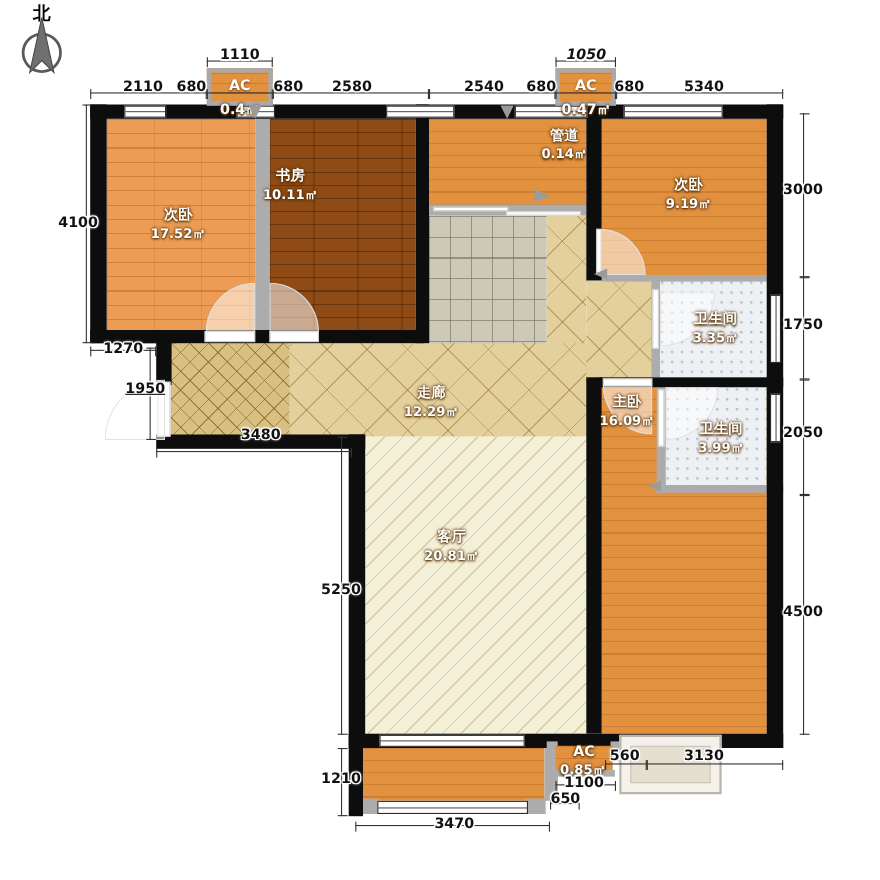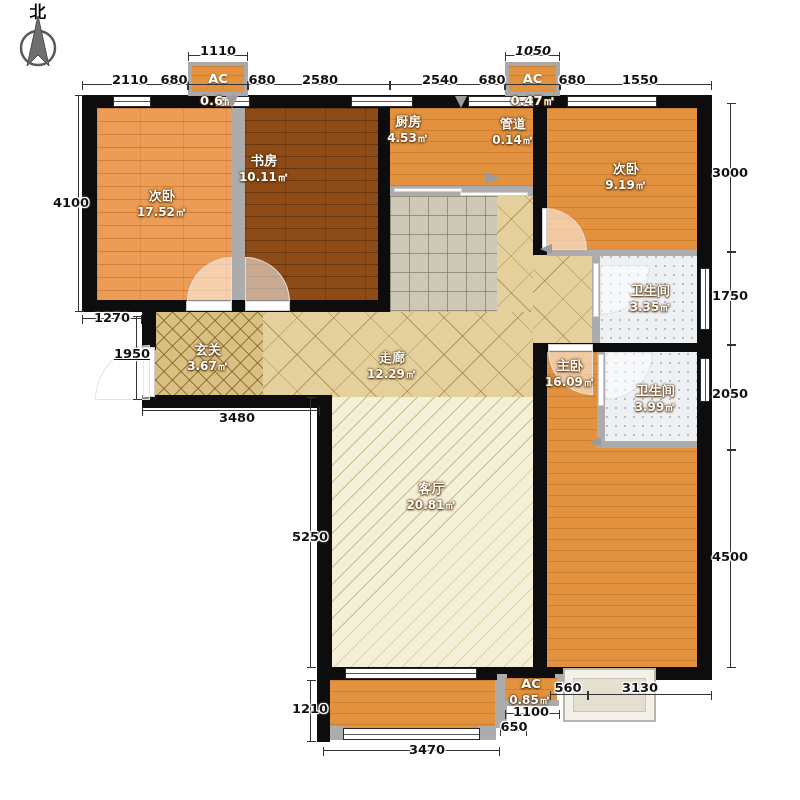--- a/index.html
+++ b/index.html
@@ -124,21 +124,21 @@
   <div class="whitebit" style="left:542px;top:208px;width:5px;height:42px;"></div>
   <div class="arc" style="left:600px;top:265px;width:50px;height:50px;border-radius:0 0 100% 0;"></div>
   <div class="whitebit" style="left:593px;top:263px;width:6px;height:54px;"></div>
   <div class="arc" style="left:548px;top:350px;width:45px;height:45px;border-radius:0 0 0 100%;"></div>
   <div class="arc" style="left:605px;top:352px;width:48px;height:48px;border-radius:0 0 100% 0;"></div>
   <div class="whitebit" style="left:598px;top:354px;width:6px;height:52px;"></div>
 
   <div class="acbox" style="left:188px;top:62px;width:60px;height:34px;">
     <span>AC</span>
   </div>
-  <div class="rlab" style="left:188px;top:93px;width:60px;">0.6㎡</div>
+  <div class="rlab" style="left:188px;top:93px;width:60px;">0.4㎡</div>
   <div class="acbox" style="left:505px;top:62px;width:55px;height:34px;">
     <span>AC</span>
   </div>
   <div class="rlab" style="left:503px;top:93px;width:60px;">0.47㎡</div>
 
   <div class="gwall" style="left:497px;top:674px;width:10px;height:48px;"></div>
   <div class="gwall" style="left:555px;top:674px;width:10px;height:18px;"></div>
   <div class="f-woodO" style="left:505px;top:678px;width:52px;height:24px;"></div>
   <div class="gwall" style="left:503px;top:700px;width:56px;height:6px;"></div>
   <div class="rlab" style="left:505px;top:676px;width:52px;">AC</div>
@@ -155,53 +155,45 @@
   <div class="arr-l" style="left:589px;top:437px;"></div>
 
   <div class="rlab" style="left:112px;top:188px;width:100px;">
     <div class="nm">次卧</div>
     <div class="ar">17.52㎡</div>
   </div>
   <div class="rlab" style="left:214px;top:153px;width:100px;">
     <div class="nm">书房</div>
     <div class="ar">10.11㎡</div>
   </div>
-  <div class="rlab" style="left:358px;top:114px;width:100px;">
-    <div class="nm">厨房</div>
-    <div class="ar">4.53㎡</div>
-  </div>
   <div class="rlab" style="left:478px;top:116px;width:70px;">
     <div class="nm">管道</div>
     <div class="ar">0.14㎡</div>
   </div>
   <div class="rlab" style="left:576px;top:161px;width:100px;">
     <div class="nm">次卧</div>
     <div class="ar">9.19㎡</div>
   </div>
   <div class="rlab" style="left:603px;top:283px;width:95px;">
     <div class="nm">卫生间</div>
     <div class="ar">3.35㎡</div>
   </div>
-  <div class="rlab" style="left:163px;top:342px;width:90px;">
-    <div class="nm">玄关</div>
-    <div class="ar">3.67㎡</div>
-  </div>
   <div class="rlab" style="left:345px;top:350px;width:94px;">
     <div class="nm">走廊</div>
     <div class="ar">12.29㎡</div>
   </div>
   <div class="rlab" style="left:524px;top:358px;width:92px;">
     <div class="nm">主卧</div>
     <div class="ar">16.09㎡</div>
   </div>
   <div class="rlab" style="left:608px;top:383px;width:95px;">
     <div class="nm">卫生间</div>
     <div class="ar">3.99㎡</div>
   </div>
-  <div class="rlab" style="left:384px;top:481px;width:95px;text-align:center;">
+  <div class="rlab" style="left:363px;top:481px;width:95px;text-align:center;">
     <div class="nm">客厅</div>
     <div class="ar">20.81㎡</div>
   </div>
 
   <div class="dimh" style="left:188px;top:55px;width:60px;"></div>
   <div class="dlab" style="left:186px;top:44px;width:64px;">1110</div>
   <div class="dimh" style="left:505px;top:55px;width:55px;"></div>
   <div class="dlab" style="left:501px;top:44px;width:64px;font-style:italic;">1050</div>
 
   <div class="dimh" style="left:82px;top:84px;width:106px;"></div>
@@ -210,21 +202,21 @@
   <div class="dimh" style="left:390px;top:84px;width:115px;"></div>
   <div class="dimh" style="left:505px;top:84px;width:55px;"></div>
   <div class="dimh" style="left:560px;top:84px;width:152px;"></div>
   <div class="dlab" style="left:100px;top:73px;width:60px;">2110</div>
   <div class="dlab" style="left:152px;top:73px;width:44px;">680</div>
   <div class="dlab" style="left:240px;top:73px;width:44px;">680</div>
   <div class="dlab" style="left:290px;top:73px;width:60px;">2580</div>
   <div class="dlab" style="left:410px;top:73px;width:60px;">2540</div>
   <div class="dlab" style="left:470px;top:73px;width:44px;">680</div>
   <div class="dlab" style="left:550px;top:73px;width:44px;">680</div>
-  <div class="dlab" style="left:610px;top:73px;width:60px;">1550</div>
+  <div class="dlab" style="left:610px;top:73px;width:60px;">5340</div>
 
   <div class="dimv" style="left:78px;top:95px;height:217px;"></div>
   <div class="dlab" style="left:48px;top:196px;width:46px;">4100</div>
   <div class="dimh" style="left:82px;top:318px;width:60px;"></div>
   <div class="dlab" style="left:84px;top:311px;width:56px;">1270</div>
   <div class="dimv" style="left:136px;top:316px;height:84px;"></div>
   <div class="dlab" style="left:104px;top:347px;width:56px;text-decoration:underline;">1950</div>
   <div class="dimv" style="left:310px;top:397px;height:271px;"></div>
   <div class="dlab" style="left:284px;top:530px;width:52px;">5250</div>
   <div class="dimv" style="left:310px;top:680px;height:62px;"></div>
@@ -233,23 +225,23 @@
   <div class="dimv" style="left:730px;top:103px;height:149px;"></div>
   <div class="dlab" style="left:704px;top:166px;width:52px;">3000</div>
   <div class="dimv" style="left:730px;top:252px;height:93px;"></div>
   <div class="dlab" style="left:704px;top:289px;width:52px;">1750</div>
   <div class="dimv" style="left:730px;top:345px;height:105px;"></div>
   <div class="dlab" style="left:704px;top:387px;width:52px;">2050</div>
   <div class="dimv" style="left:730px;top:450px;height:218px;"></div>
   <div class="dlab" style="left:704px;top:550px;width:52px;">4500</div>
 
   <div class="dimh" style="left:142px;top:410px;width:178px;"></div>
-  <div class="dlab" style="left:206px;top:411px;width:62px;">3480</div>
+  <div class="dlab" style="left:206px;top:389px;width:62px;">3480</div>
   <div class="dimh" style="left:323px;top:750px;width:177px;"></div>
-  <div class="dlab" style="left:396px;top:743px;width:62px;">3470</div>
+  <div class="dlab" style="left:382px;top:743px;width:62px;">3470</div>
   <div class="dimh" style="left:550px;top:694px;width:38px;"></div>
   <div class="dlab" style="left:545px;top:681px;width:46px;">560</div>
   <div class="dimh" style="left:588px;top:694px;width:124px;"></div>
   <div class="dlab" style="left:612px;top:681px;width:56px;">3130</div>
   <div class="dimh" style="left:505px;top:713px;width:55px;"></div>
   <div class="dlab" style="left:504px;top:705px;width:54px;">1100</div>
   <div class="dimh" style="left:500px;top:730px;width:27px;"></div>
   <div class="dlab" style="left:493px;top:720px;width:42px;">650</div>
 
   <div class="abs" style="left:6px;top:2px;width:64px;height:78px;">

